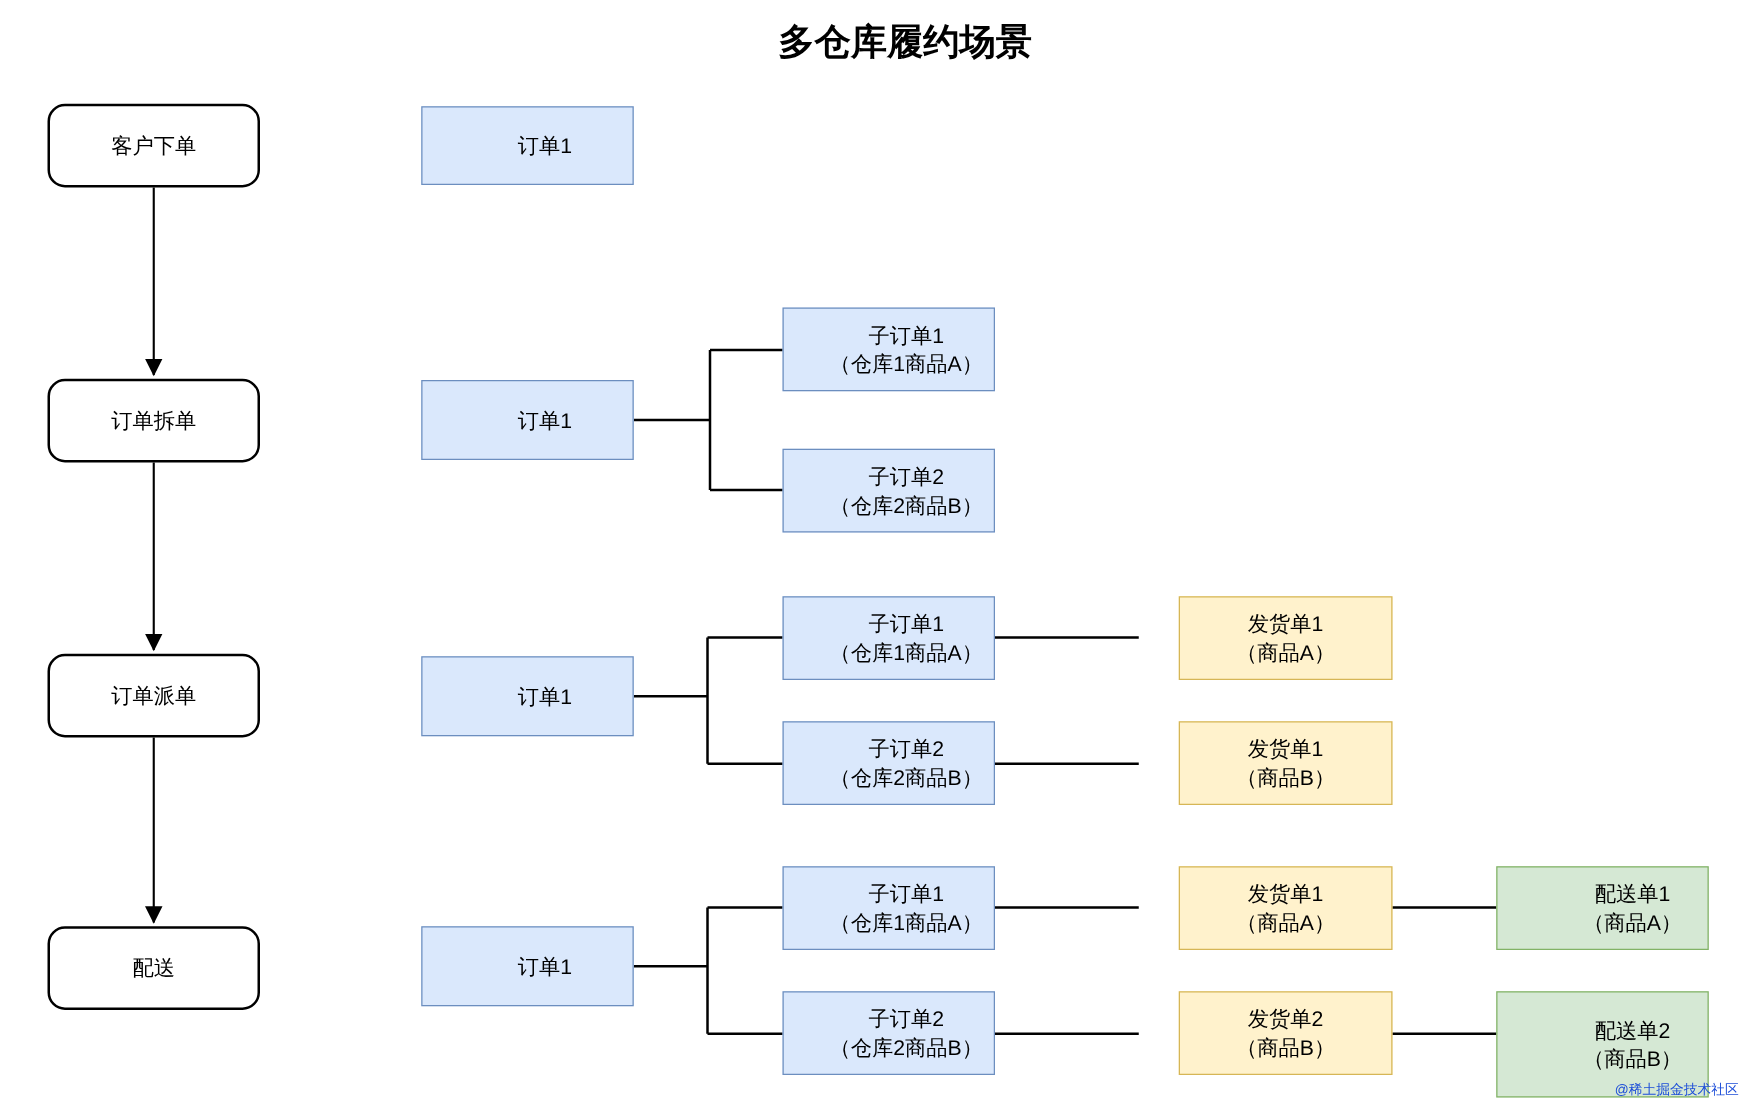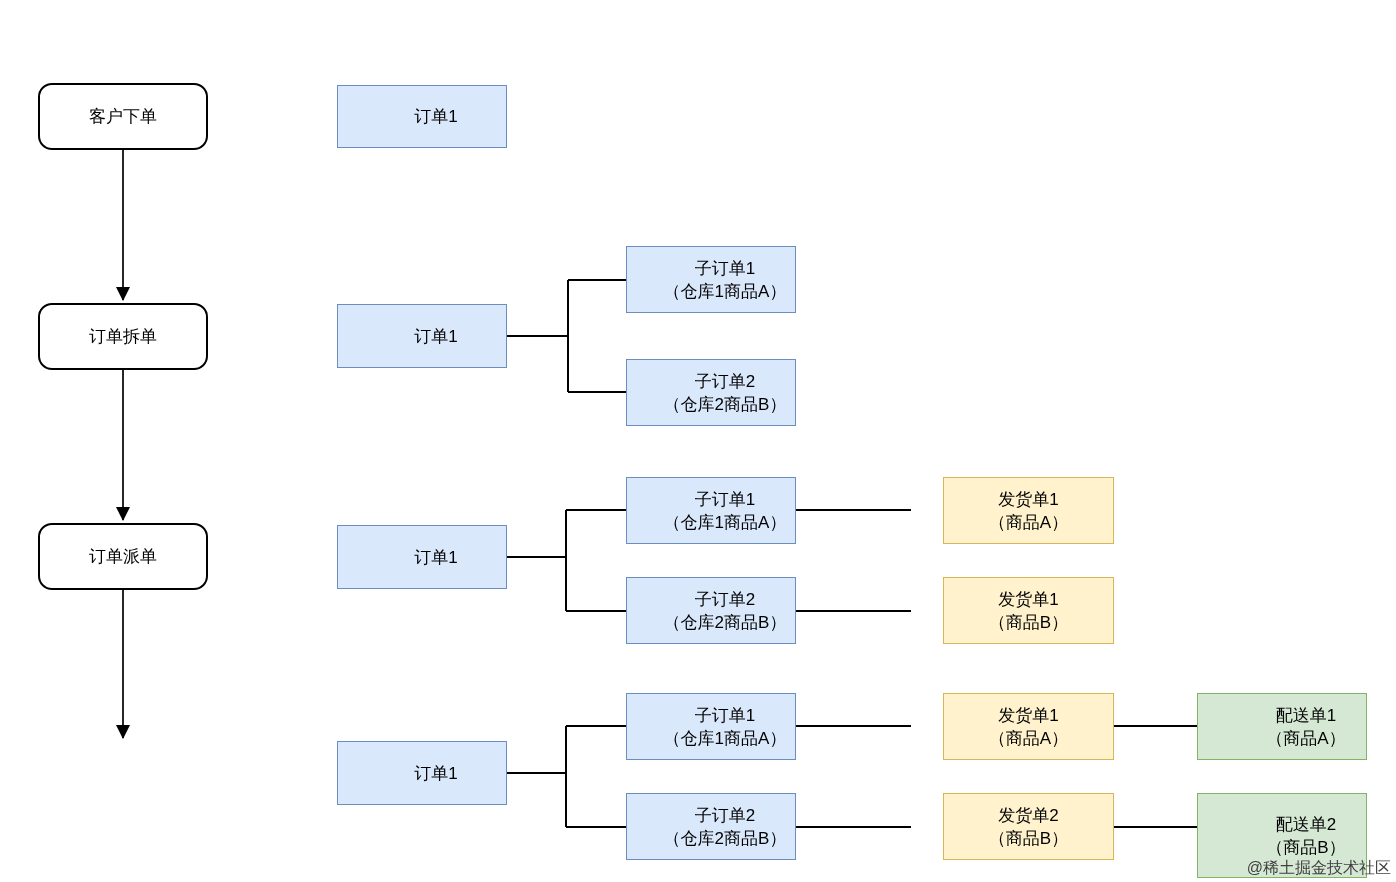--- a/index.html
+++ b/index.html
@@ -7,27 +7,28 @@
   .canvas{position:relative;width:1396px;height:882px;background:#ffffff;overflow:hidden;}
   .wires{position:absolute;left:0;top:0;z-index:0;}
   .node{position:absolute;z-index:1;display:flex;flex-direction:column;align-items:center;justify-content:center;
         text-align:right;font-size:17px;line-height:23px;color:#000;box-sizing:border-box;white-space:nowrap;}
   .stage{background:#ffffff;border:2px solid #000000;border-radius:14px;}
   .blue{background:var(--blue-fill,#dae8fc);border:1.5px solid var(--blue-border,#6c8ebf);padding-left:28px;}
   .yellow{background:var(--yellow-fill,#fff2cc);border:1.5px solid var(--yellow-border,#d6b656);margin-left:33px;}
   .green{background:var(--green-fill,#d5e8d4);border:1.5px solid var(--green-border,#82b366);padding-left:48px;}
   .title{position:absolute;top:14px;left:724px;transform:translateX(-50%);font-size:29px;font-weight:bold;
          color:#000;white-space:nowrap;z-index:2;}
-  .watermark{position:absolute;right:5px;bottom:3px;font-size:16px;color:#404040;z-index:2;white-space:nowrap;}
+  .watermark{position:absolute;right:5px;bottom:3px;font-size:11px;color:#1d4ed8;z-index:2;white-space:nowrap;}
 </style>
 </head>
 <body>
 
 <div class="canvas">
 
+  <div class="title">多仓库履约场景</div>
 
   <svg class="wires" width="1396" height="882" viewBox="0 0 1396 882">
     <defs>
       <marker id="arrow" markerUnits="userSpaceOnUse" markerWidth="18" markerHeight="18" refX="13" refY="7" orient="auto">
         <path d="M0,0 L14,7 L0,14 Z" fill="#000000"></path>
       </marker>
     </defs>
     <g stroke="#000000" stroke-width="1.7" fill="none">
       <line x1="123" y1="150" x2="123" y2="300" marker-end="url(#arrow)"></line>
       <line x1="123" y1="370" x2="123" y2="520" marker-end="url(#arrow)"></line>
@@ -41,20 +42,23 @@
   </svg>
 
   <div class="node stage" style="left:38px;top:83px;width:170px;height:67px">
     <span>客户下单</span>
   </div>
   <div class="node stage" style="left:38px;top:303px;width:170px;height:67px">
     <span>订单拆单</span>
   </div>
   <div class="node stage" style="left:38px;top:523px;width:170px;height:67px">
     <span>订单派单</span>
+  </div>
+  <div class="node stage" style="left:38px;top:741px;width:170px;height:67px">
+    <span>配送</span>
   </div>
 
   <div class="node blue" style="left:337px;top:85px;width:170px;height:63px">
     <span>订单1</span>
   </div>
 
   <div class="node blue" style="left:337px;top:304px;width:170px;height:64px">
     <span>订单1</span>
   </div>
   <div class="node blue" style="left:626px;top:246px;width:170px;height:67px">

